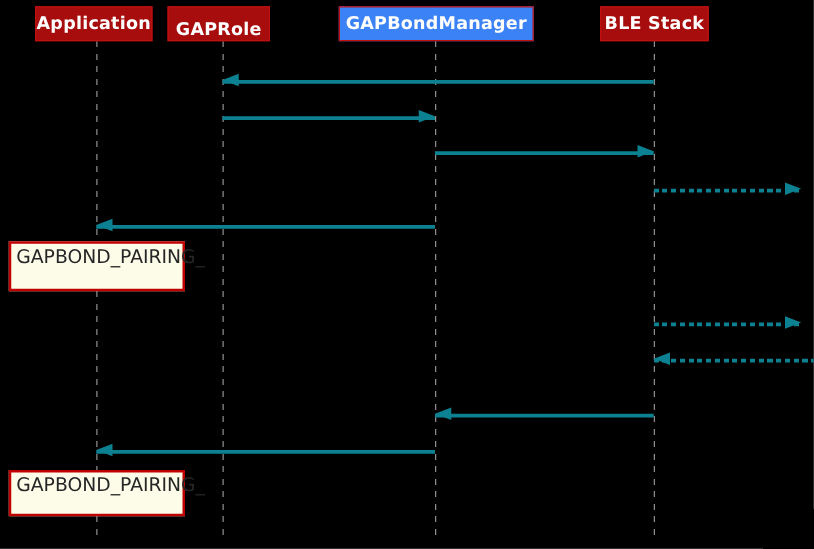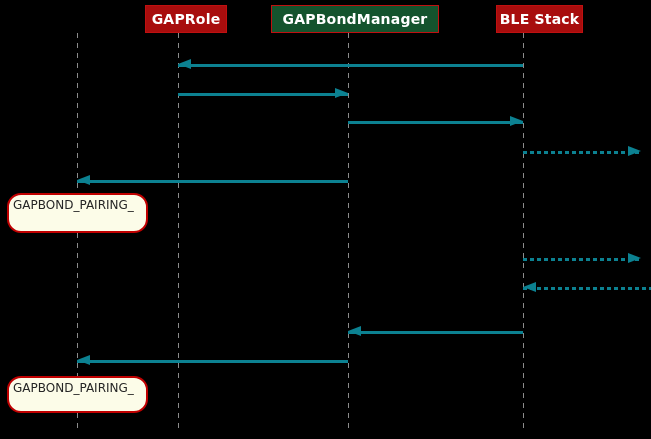--- a/index.html
+++ b/index.html
@@ -43,42 +43,44 @@
     border-top: 5px solid transparent;
     border-bottom: 5px solid transparent;
   }
   .arrowhead.right { right: 0; }
   .arrowhead.left  { left: 0; }
   .note {
     position: absolute;
     box-sizing: border-box;
     border-width: 2px;
     border-style: solid;
-    font-size: 12px;
+    font-size: 15px;
     line-height: 17px;
     padding: 2px 4px;
     white-space: nowrap;
-    border-radius: 14px;
   }
 </style>
 </head>
 <body>
 
 <div id="canvas" style="background: rgb(0, 0, 0);">
     <div class="lifeline" style="left: 77px; background: repeating-linear-gradient(rgb(140, 140, 140) 0px, rgb(140, 140, 140) 5px, transparent 5px, transparent 10px);"></div>
     <div class="lifeline" style="left: 178px; background: repeating-linear-gradient(rgb(140, 140, 140) 0px, rgb(140, 140, 140) 5px, transparent 5px, transparent 10px);"></div>
     <div class="lifeline" style="left: 348px; background: repeating-linear-gradient(rgb(140, 140, 140) 0px, rgb(140, 140, 140) 5px, transparent 5px, transparent 10px);"></div>
     <div class="lifeline" style="left: 523px; background: repeating-linear-gradient(rgb(140, 140, 140) 0px, rgb(140, 140, 140) 5px, transparent 5px, transparent 10px);"></div>
-    <div class="participant" style="left: 145px; width: 82px; background: rgb(168, 13, 13); border: 1px solid rgb(192, 16, 16); color: rgb(255, 255, 255);">
+    <div class="participant" style="left: 28px; width: 94px; background: rgb(168, 13, 13); border: 1px solid rgb(192, 16, 16); color: rgb(255, 255, 255);">
+      <span>Application</span>
+    </div>
+    <div class="participant" style="left: 134px; width: 82px; background: rgb(168, 13, 13); border: 1px solid rgb(192, 16, 16); color: rgb(255, 255, 255); align-items: flex-end;">
       <span>GAPRole</span>
     </div>
-    <div class="participant" style="left: 271px; width: 168px; background: #14532d; border: 1px solid rgb(192, 16, 16); color: rgb(255, 255, 255);">
+    <div class="participant" style="left: 271px; width: 156px; background: #3b82f6; border: 1px solid rgb(192, 16, 16); color: rgb(255, 255, 255);">
       <span>GAPBondManager</span>
     </div>
-    <div class="participant" style="left: 480px; width: 87px; background: rgb(168, 13, 13); border: 1px solid rgb(192, 16, 16); color: rgb(255, 255, 255); margin-left: 16px;">
+    <div class="participant" style="left: 480px; width: 87px; background: rgb(168, 13, 13); border: 1px solid rgb(192, 16, 16); color: rgb(255, 255, 255);">
       <span>BLE Stack</span>
     </div>
     <div class="message" style="left: 178px; top: 65px; width: 345px;">
       <div class="msg-line" style="background: rgb(12, 129, 145);"></div>
       <div class="arrowhead left" style="border-right: 13px solid rgb(12, 129, 145);"></div>
     </div>
     <div class="message" style="left: 178px; top: 94px; width: 170px;">
       <div class="msg-line" style="background: rgb(12, 129, 145);"></div>
       <div class="arrowhead right" style="border-left: 13px solid rgb(12, 129, 145);"></div>
     </div>

